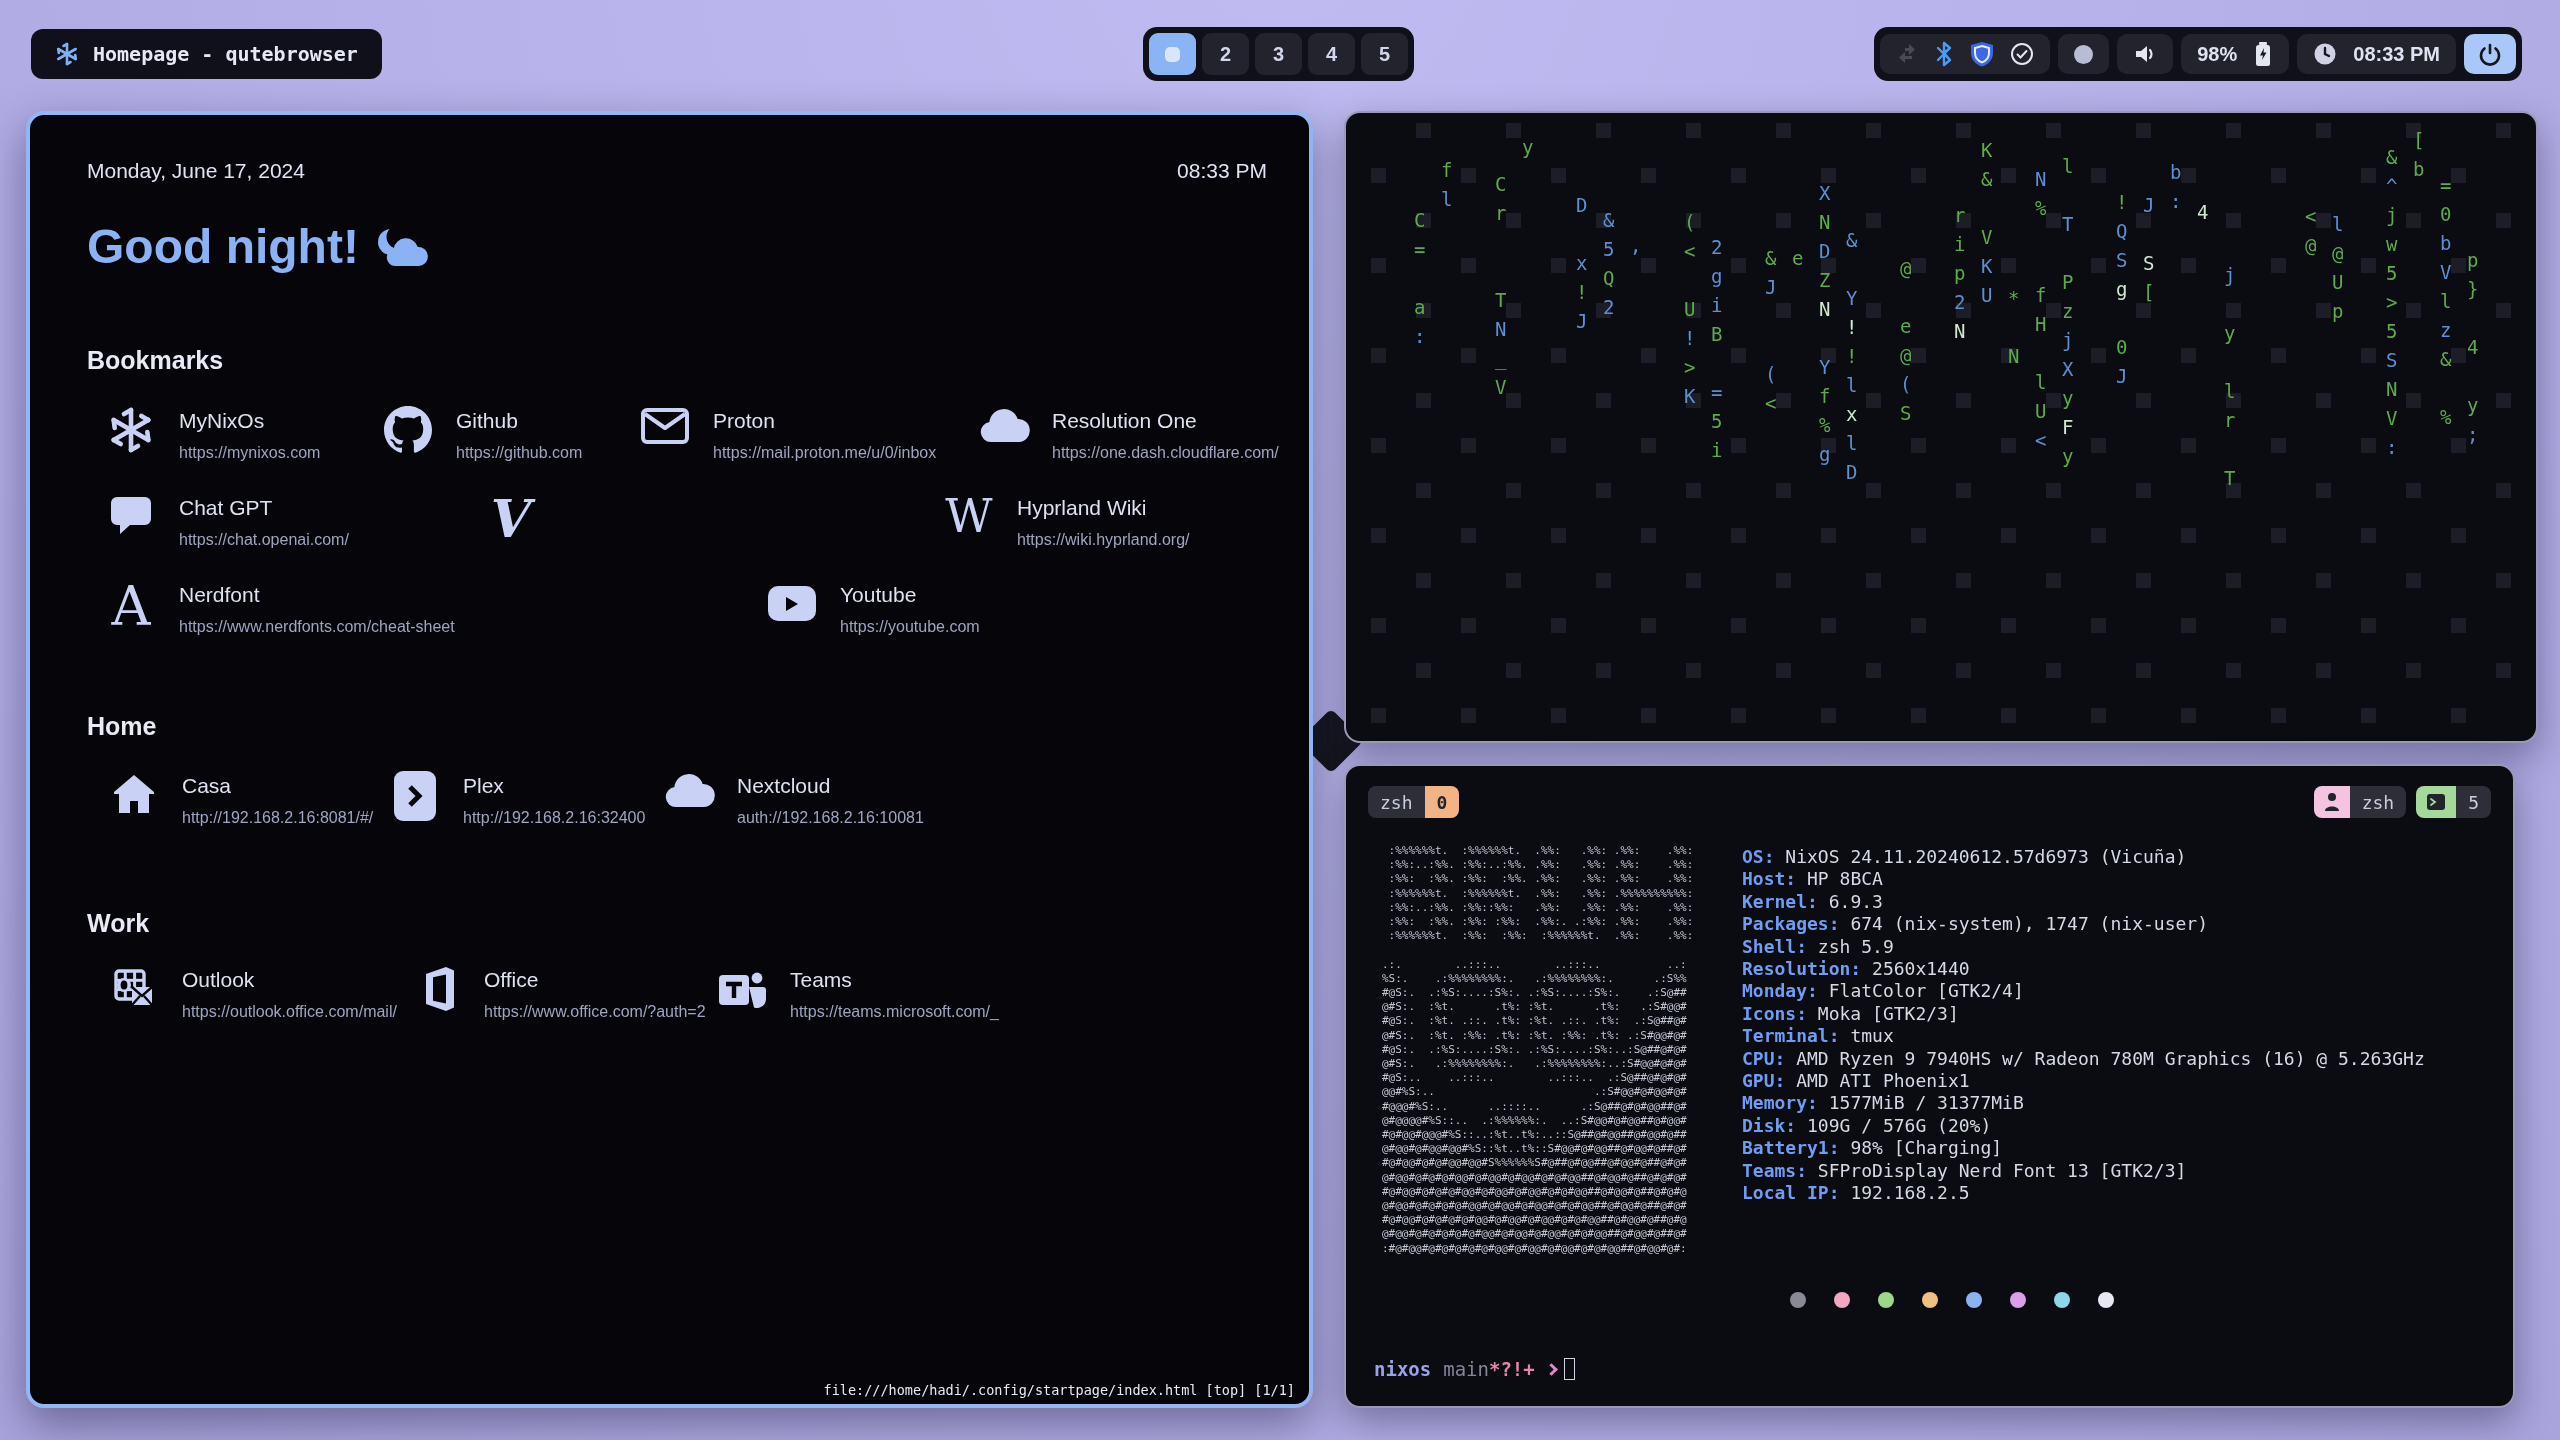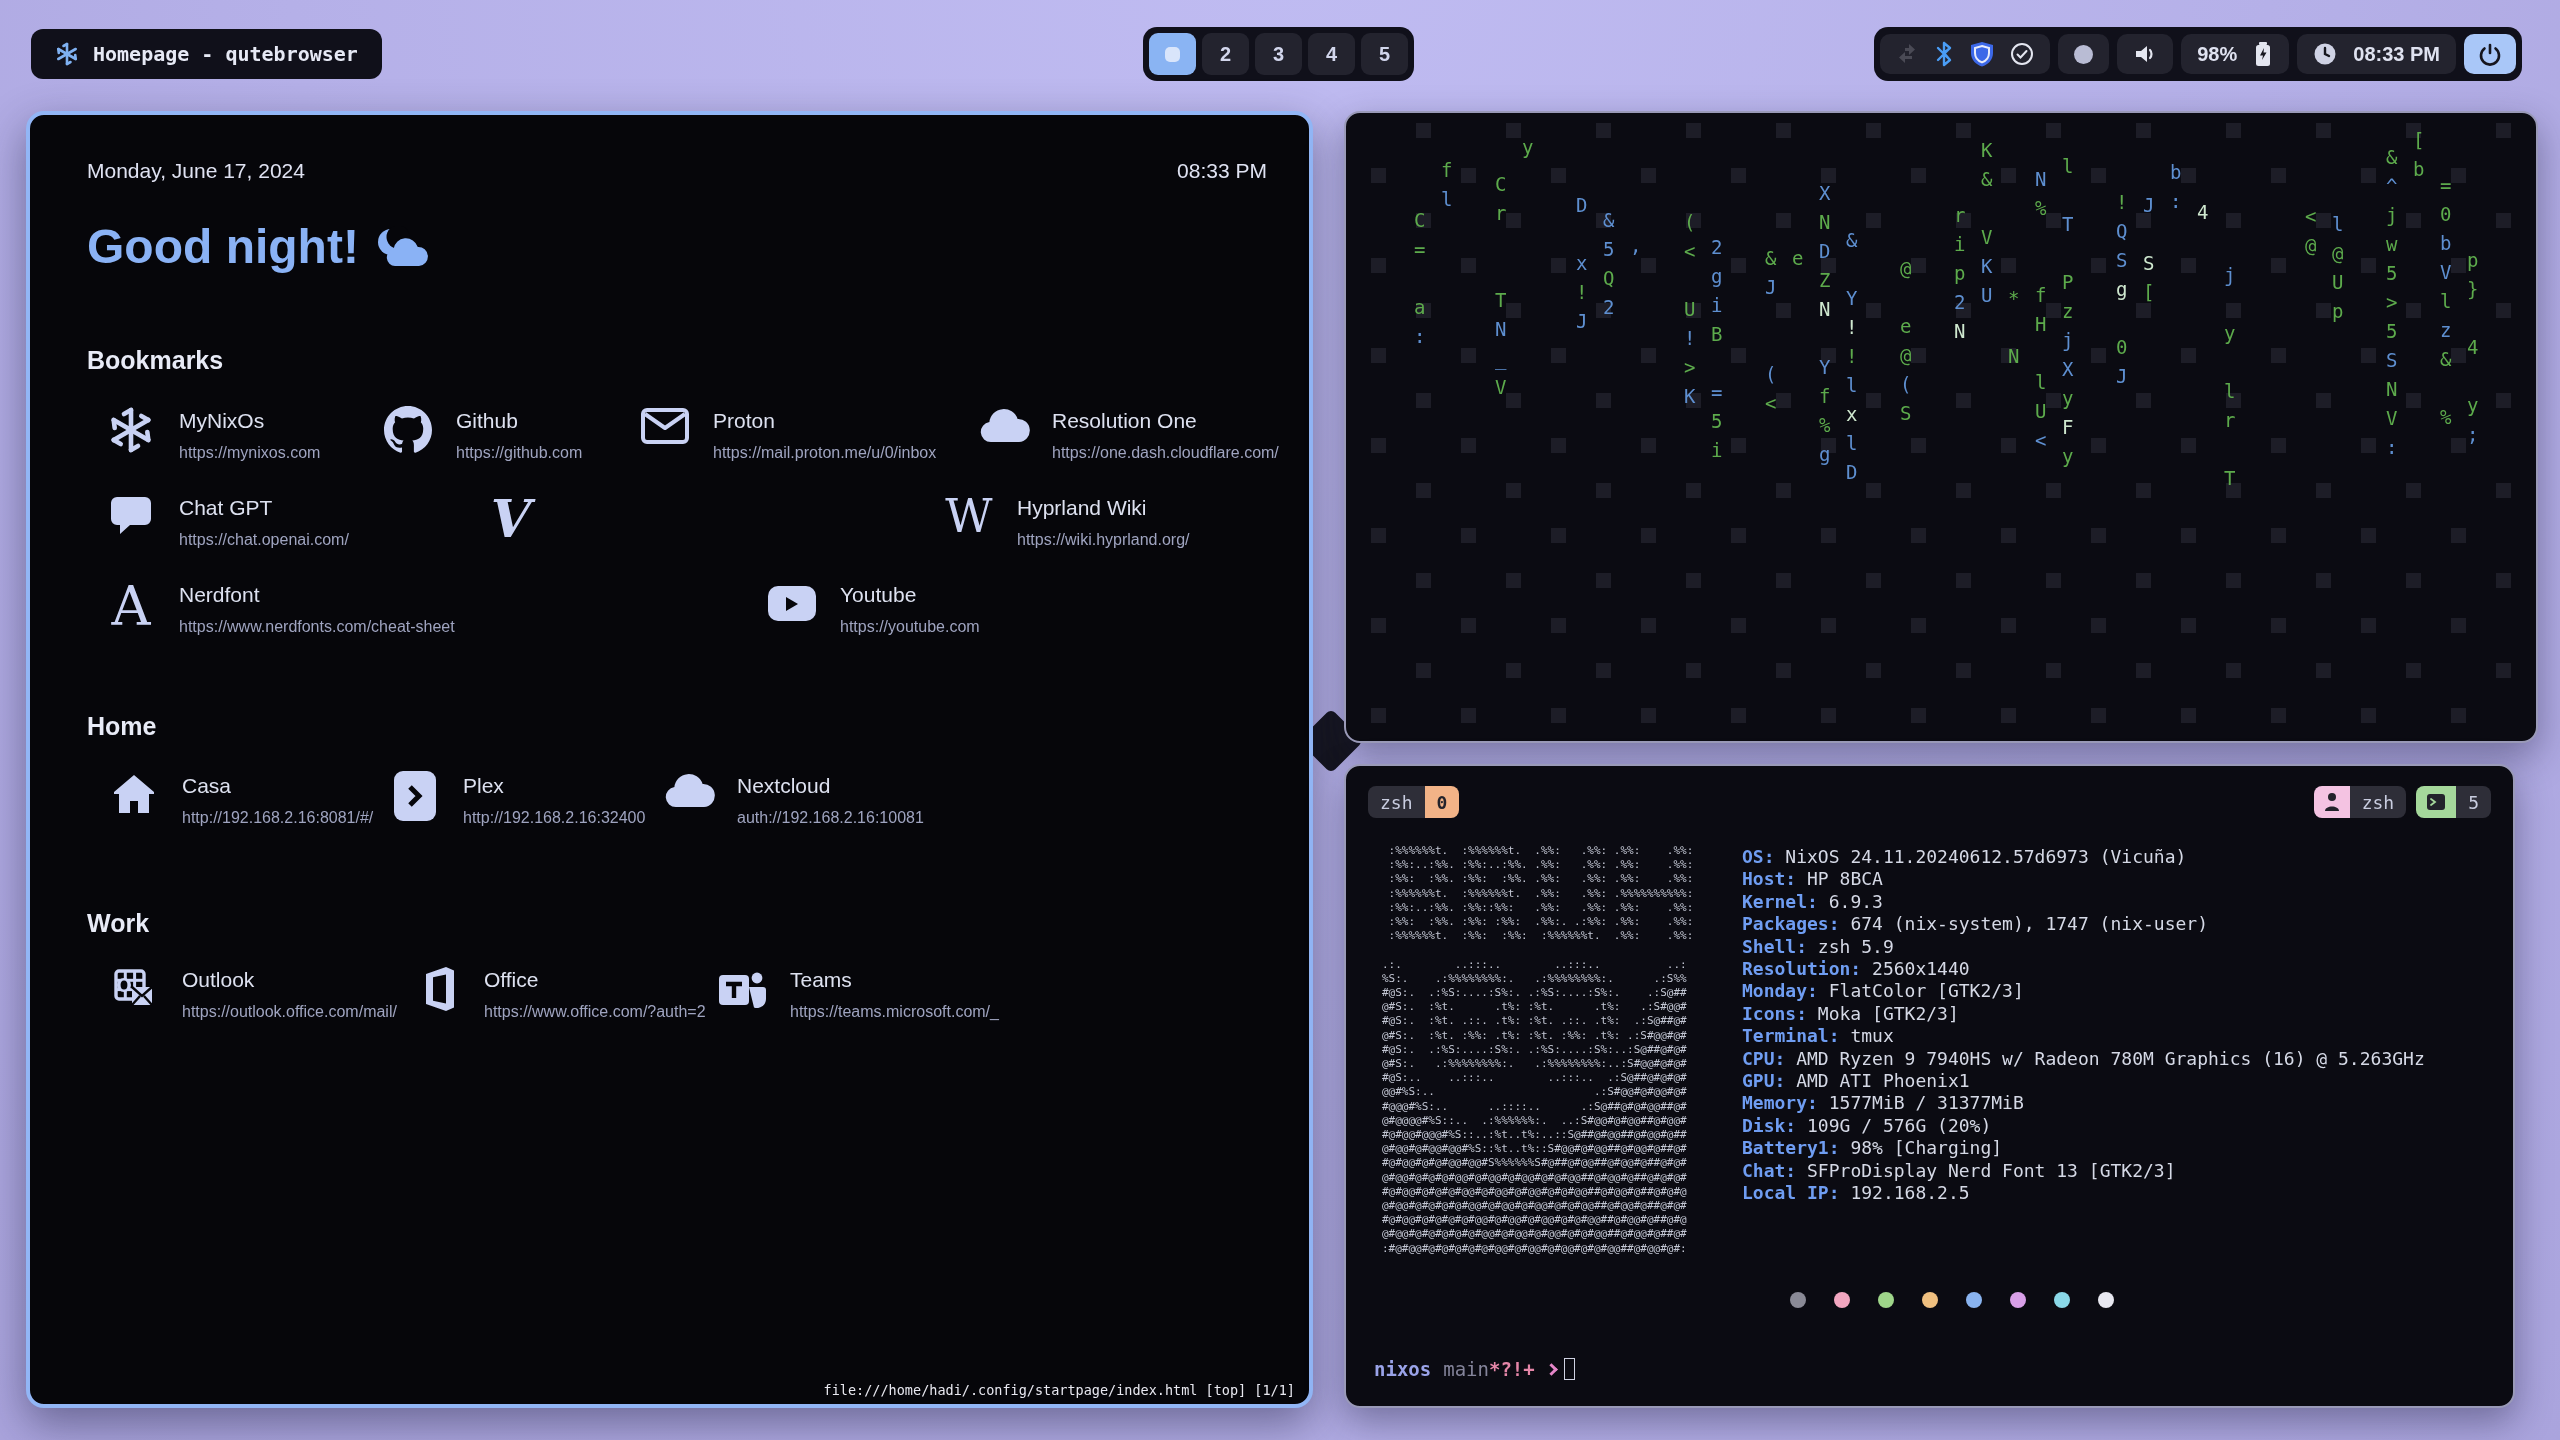--- a/index.html
+++ b/index.html
@@ -754,29 +754,29 @@
 #@#@@#@#@#@#@#@@#@#@@#@#@@#@#@#@@##@#@@#@##@#@
 @#@@#@#@#@#@#@#@@#@#@@#@#@@#@#@#@@##@#@@#@##@#
 :#@#@@#@#@#@#@#@#@@#@#@@#@#@@#@#@#@@##@#@@#@#:</pre>
     <div class="ffinfo" id="ff-info">
         <div><span class="ffkey">OS: </span><span class="ffval">NixOS 24.11.20240612.57d6973 (Vicuña)</span></div>
         <div><span class="ffkey">Host: </span><span class="ffval">HP 8BCA</span></div>
         <div><span class="ffkey">Kernel: </span><span class="ffval">6.9.3</span></div>
         <div><span class="ffkey">Packages: </span><span class="ffval">674 (nix-system), 1747 (nix-user)</span></div>
         <div><span class="ffkey">Shell: </span><span class="ffval">zsh 5.9</span></div>
         <div><span class="ffkey">Resolution: </span><span class="ffval">2560x1440</span></div>
-        <div><span class="ffkey">Monday: </span><span class="ffval">FlatColor [GTK2/3]</span></div>
+        <div><span class="ffkey">Monday: </span><span class="ffval">FlatColor [GTK2/4]</span></div>
         <div><span class="ffkey">Icons: </span><span class="ffval">Moka [GTK2/3]</span></div>
         <div><span class="ffkey">Terminal: </span><span class="ffval">tmux</span></div>
         <div><span class="ffkey">CPU: </span><span class="ffval">AMD Ryzen 9 7940HS w/ Radeon 780M Graphics (16) @ 5.263GHz</span></div>
         <div><span class="ffkey">GPU: </span><span class="ffval">AMD ATI Phoenix1</span></div>
         <div><span class="ffkey">Memory: </span><span class="ffval">1577MiB / 31377MiB</span></div>
         <div><span class="ffkey">Disk: </span><span class="ffval">109G / 576G (20%)</span></div>
         <div><span class="ffkey">Battery1: </span><span class="ffval">98% [Charging]</span></div>
-        <div><span class="ffkey">Chat: </span><span class="ffval">SFProDisplay Nerd Font 13 [GTK2/3]</span></div>
+        <div><span class="ffkey">Teams: </span><span class="ffval">SFProDisplay Nerd Font 13 [GTK2/3]</span></div>
         <div><span class="ffkey">Local IP: </span><span class="ffval">192.168.2.5</span></div>
       </div>
     <div class="ffdots" id="ff-dots">
         <span class="ffdot" style="background: rgb(138, 138, 150);"></span>
         <span class="ffdot" style="background: rgb(242, 166, 192);"></span>
         <span class="ffdot" style="background: rgb(159, 214, 138);"></span>
         <span class="ffdot" style="background: rgb(240, 192, 128);"></span>
         <span class="ffdot" style="background: rgb(138, 180, 240);"></span>
         <span class="ffdot" style="background: rgb(217, 160, 232);"></span>
         <span class="ffdot" style="background: rgb(138, 216, 232);"></span>

